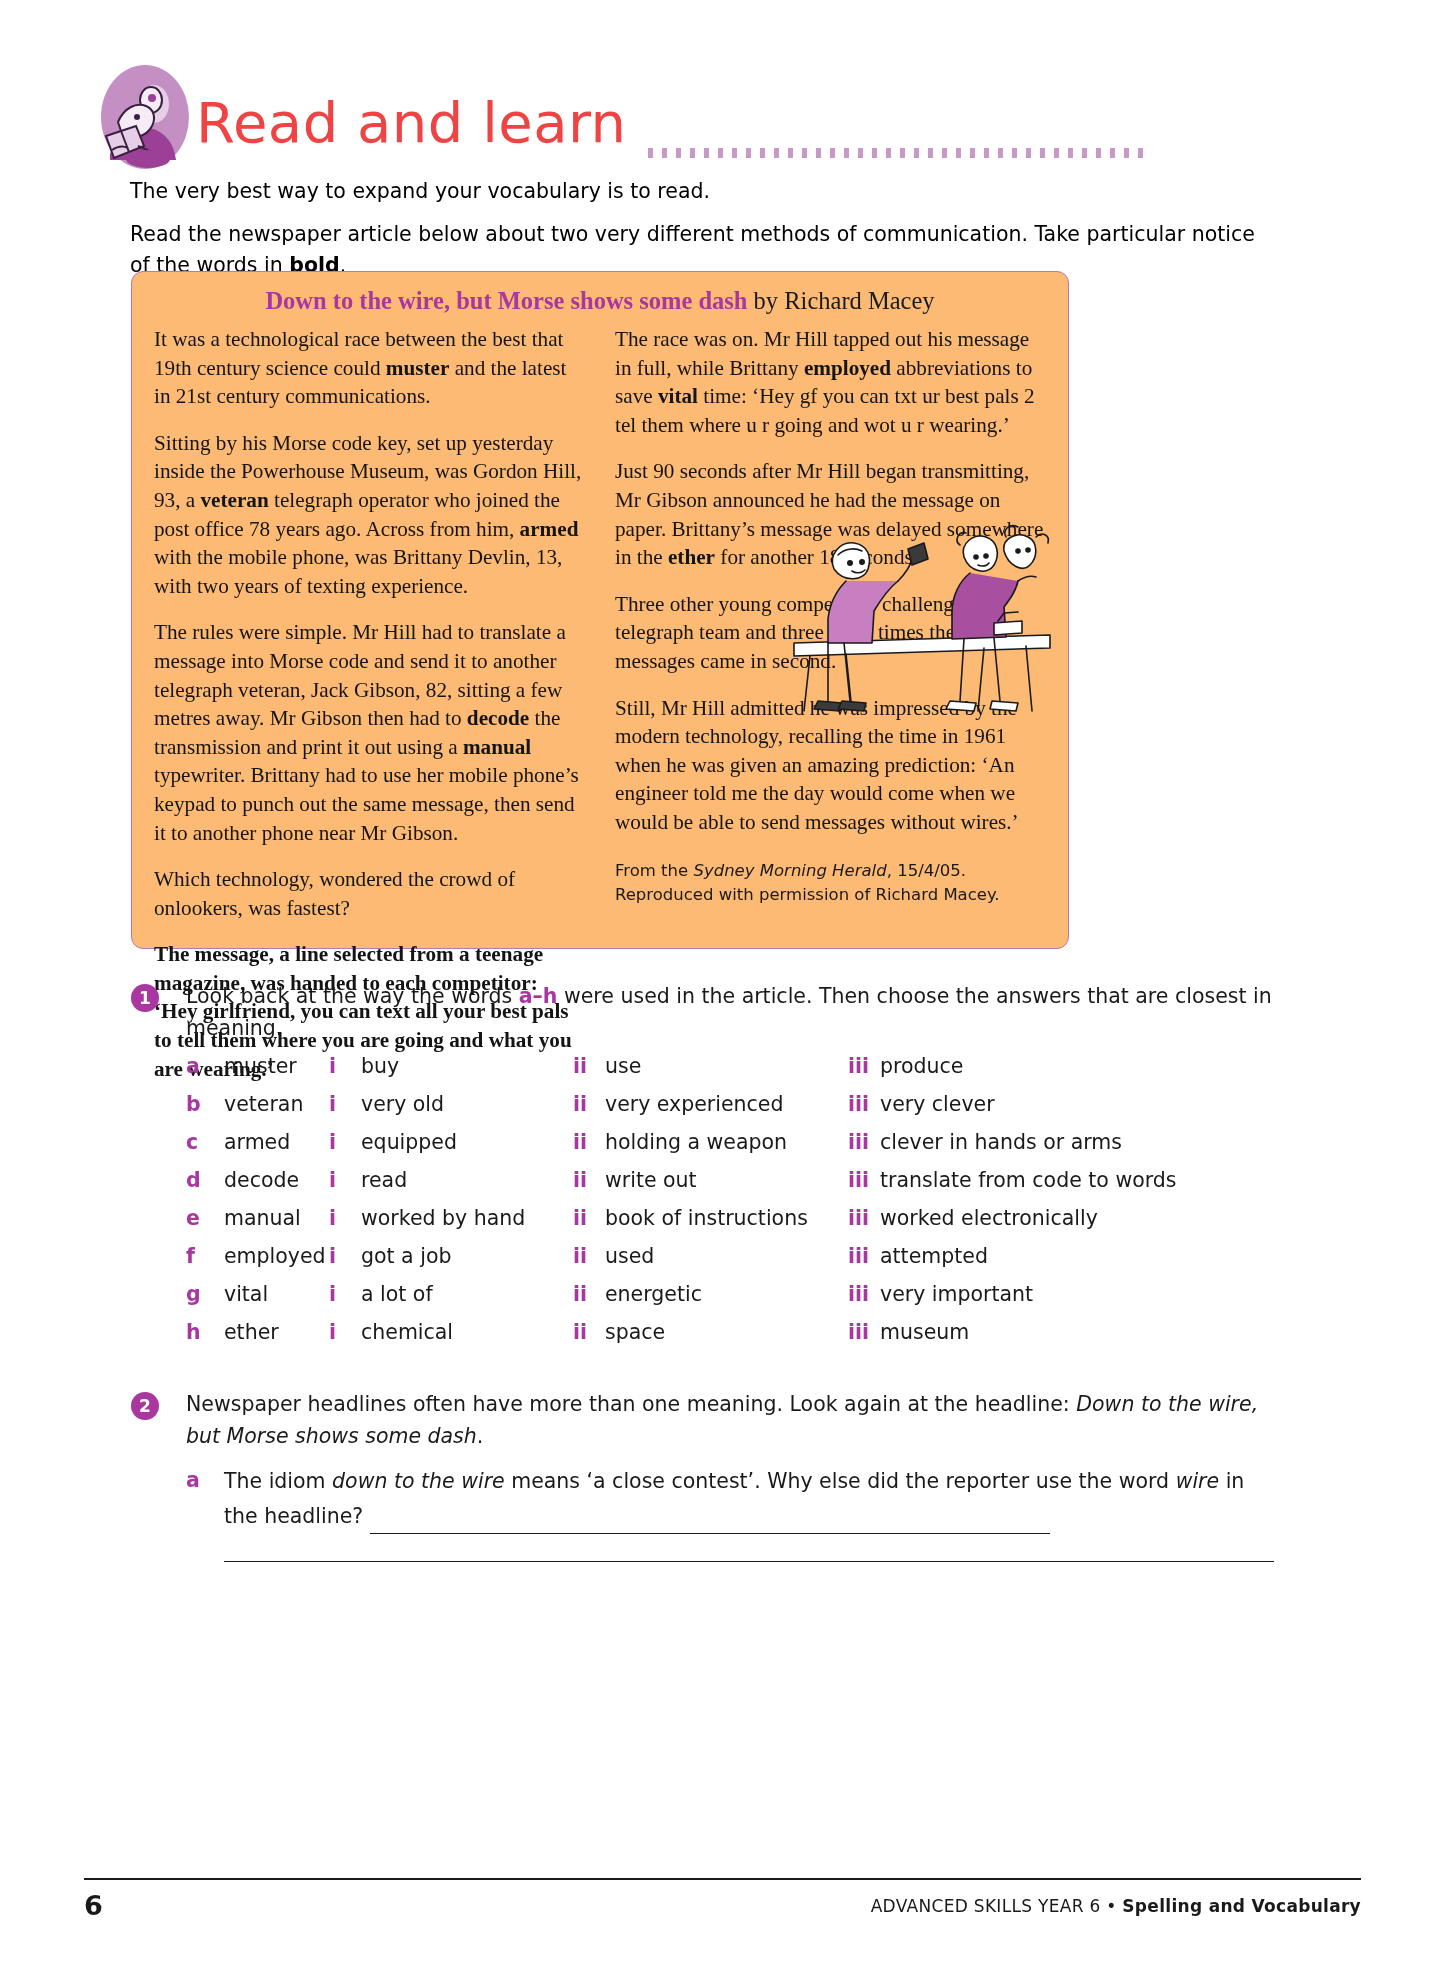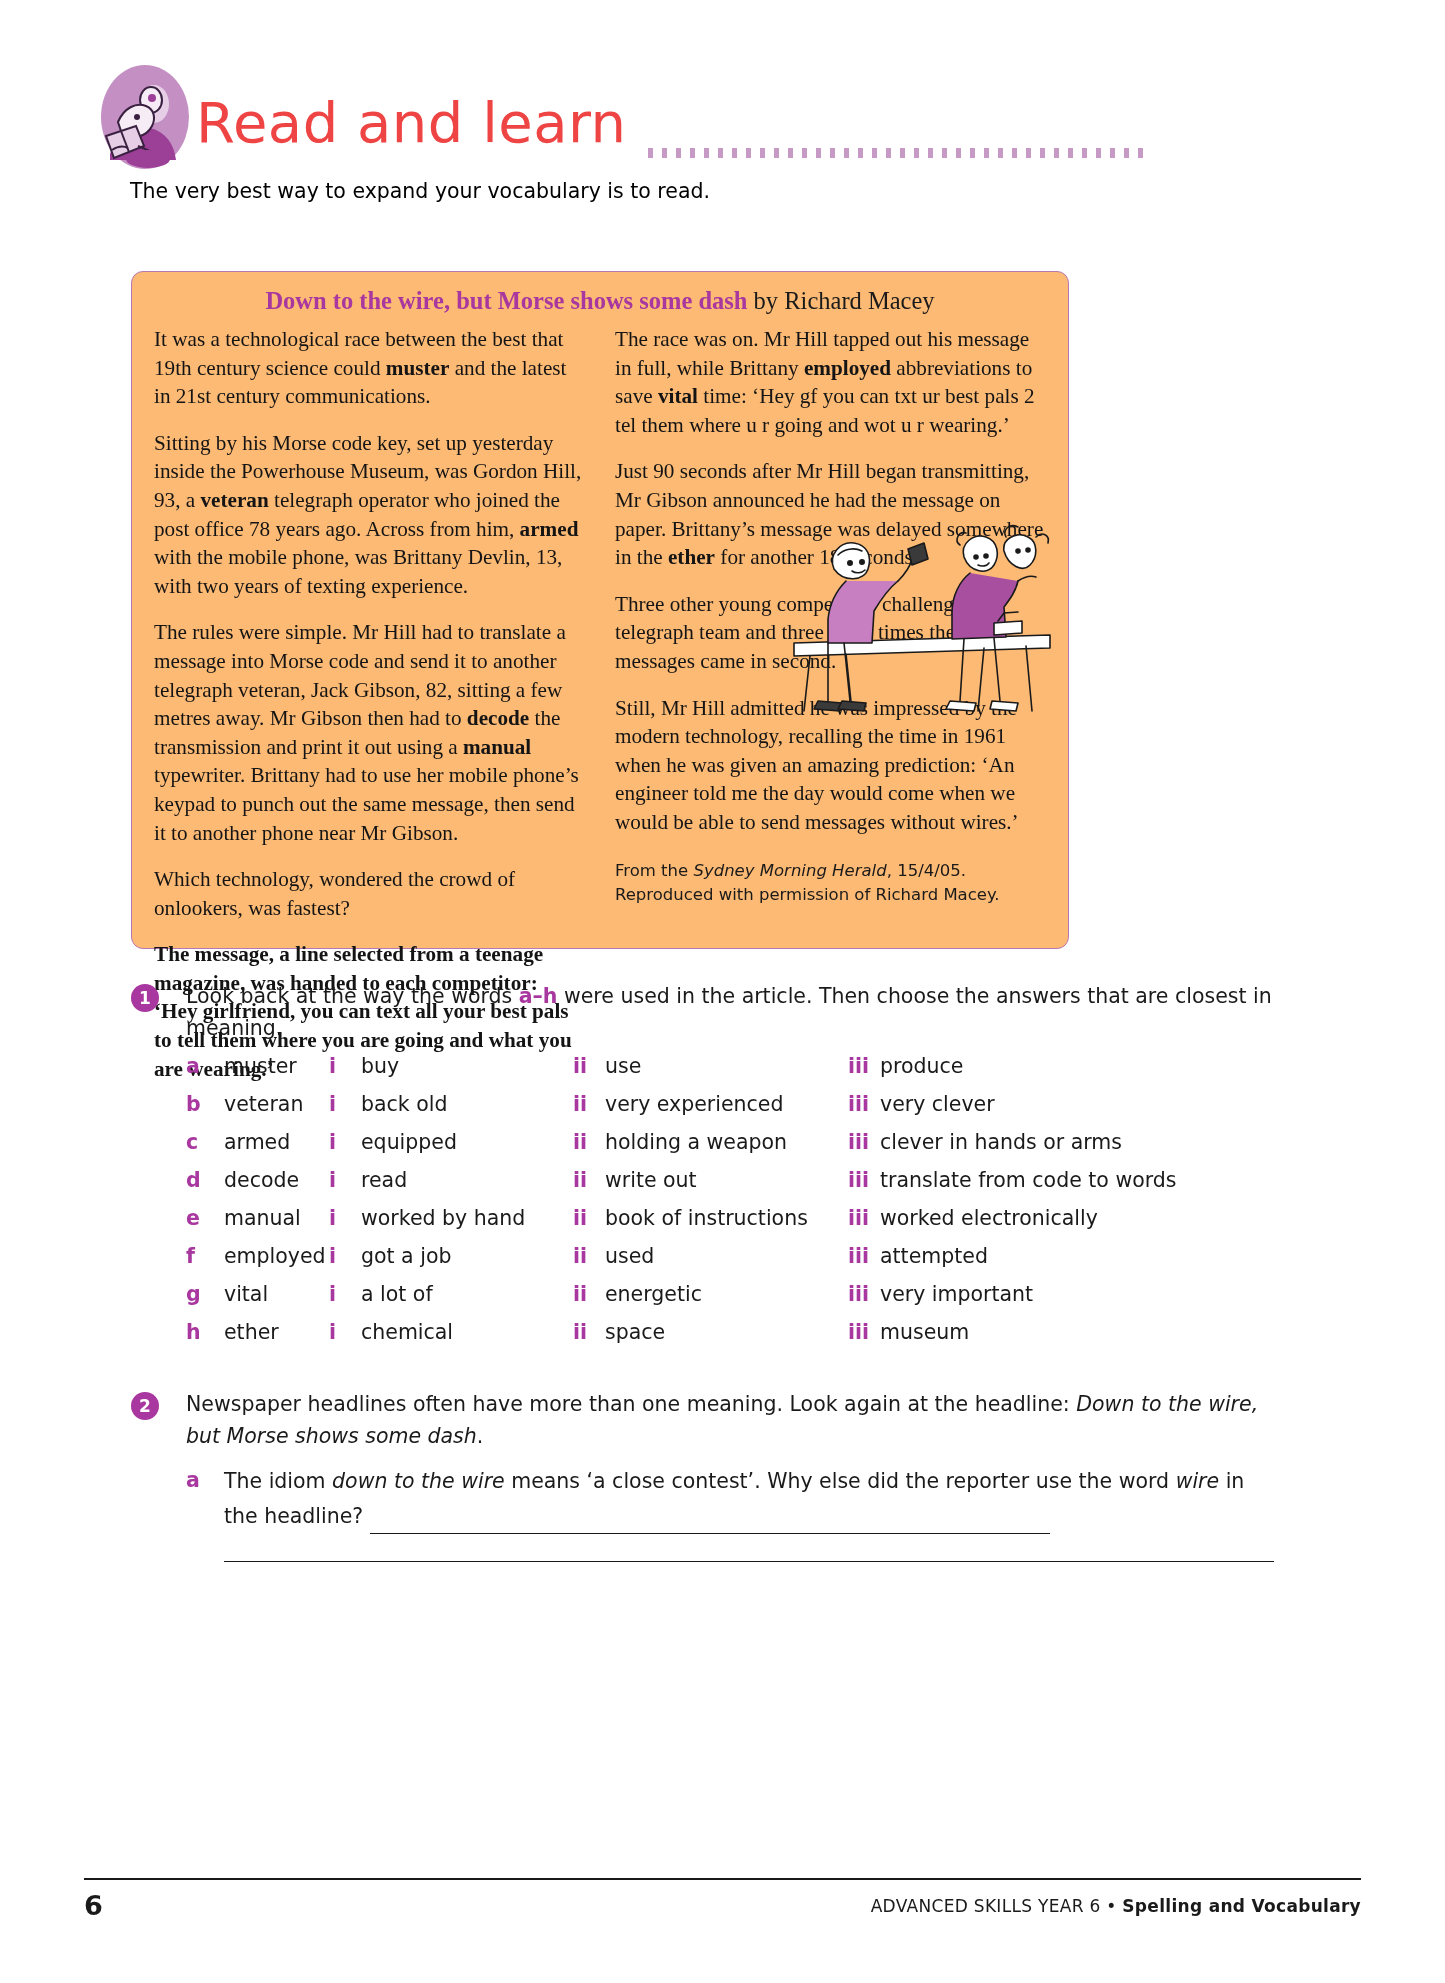--- a/index.html
+++ b/index.html
@@ -300,20 +300,21 @@
         <ellipse cx="60" cy="97" rx="22" ry="9" fill="#9c3f96"></ellipse>
       </svg>
     </div>
 
     <div class="header-title">Read and learn</div>
     <div class="header-dots"></div>
   </div>
 
   <div class="intro">
     <p>The very best way to expand your vocabulary is to read.</p>
+    <p><span>Read the newspaper article below about two very different methods of communication. Take particular notice of the words in </span><b>bold</b><span>.</span></p>
   </div>
 
   <div class="article-box">
 
     <div class="article-headline">
       <span class="hl">Down to the wire, but Morse shows some dash</span><span class="by"> by Richard Macey</span>
     </div>
 
     <div class="article-cols">
 
@@ -397,21 +398,21 @@
           <div class="opt-c1">buy</div>
           <div class="opt-rn">ii</div>
           <div class="opt-c2">use</div>
           <div class="opt-rn">iii</div>
           <div class="opt-c3">produce</div>
         </div>
         <div class="opt-row">
           <div class="opt-letter">b</div>
           <div class="opt-word">veteran</div>
           <div class="opt-rn">i</div>
-          <div class="opt-c1">back old</div>
+          <div class="opt-c1">very old</div>
           <div class="opt-rn">ii</div>
           <div class="opt-c2">very experienced</div>
           <div class="opt-rn">iii</div>
           <div class="opt-c3">very clever</div>
         </div>
         <div class="opt-row">
           <div class="opt-letter">c</div>
           <div class="opt-word">armed</div>
           <div class="opt-rn">i</div>
           <div class="opt-c1">equipped</div>

